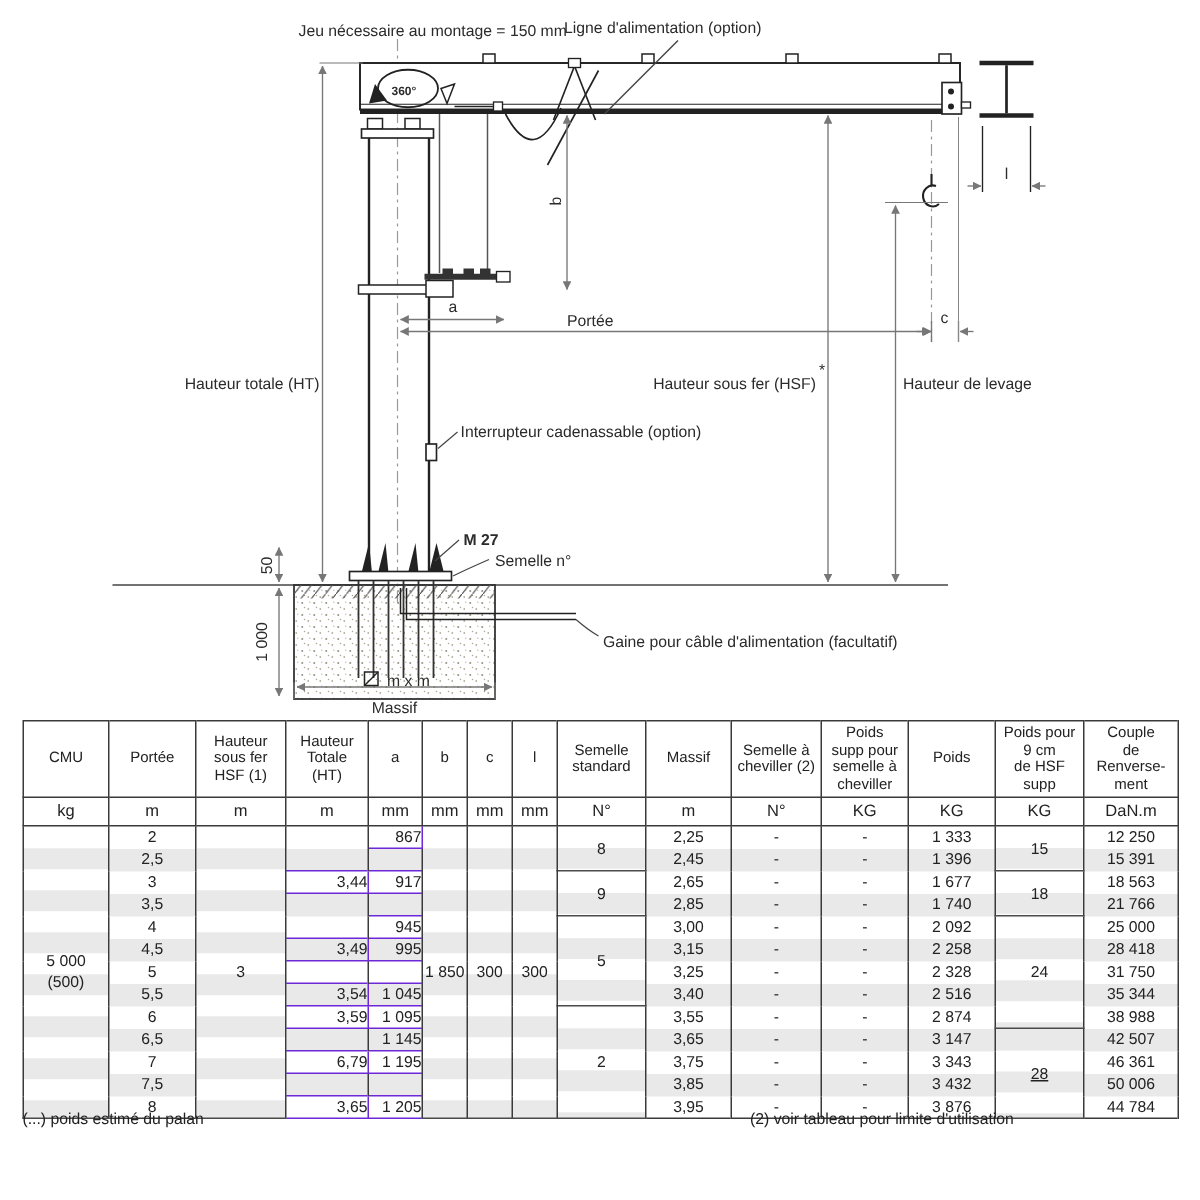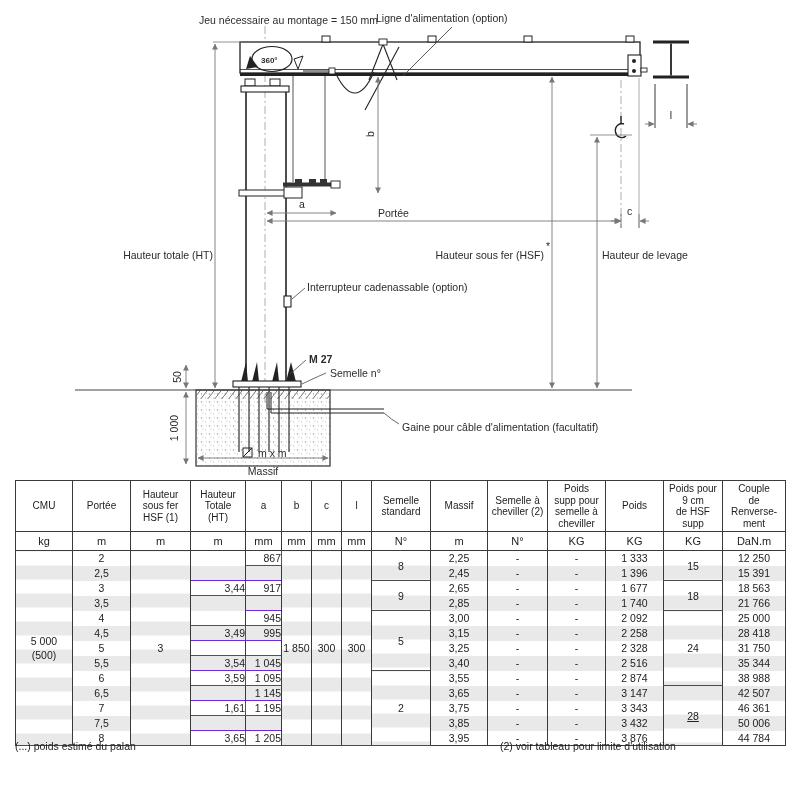--- a/index.html
+++ b/index.html
@@ -386,21 +386,21 @@
           <td class="box">1 145</td>
           <td>3,65</td>
           <td>-</td>
           <td>-</td>
           <td>3 147</td>
           <td rowspan="4" class="merge sg">28</td>
           <td>42 507</td>
         </tr>
         <tr>
           <td>7</td>
-          <td class="box">1,61</td>
+          <td class="box">6,79</td>
           <td class="box">1 195</td>
           <td>3,75</td>
           <td>-</td>
           <td>-</td>
           <td>3 343</td>
           <td>46 361</td>
         </tr>
         <tr>
           <td>7,5</td>
           <td></td>

